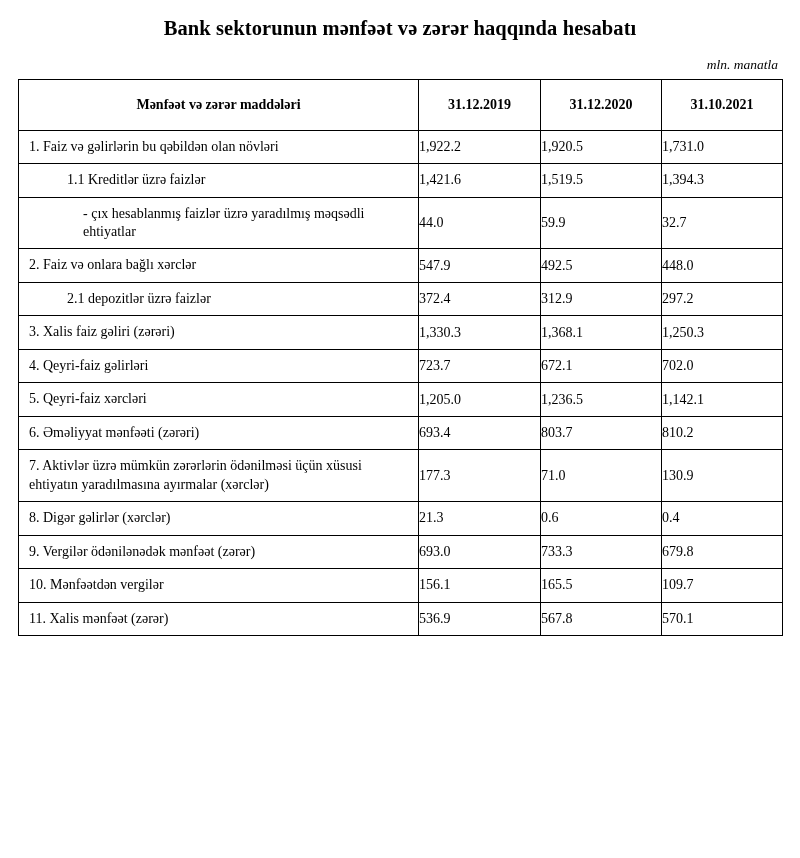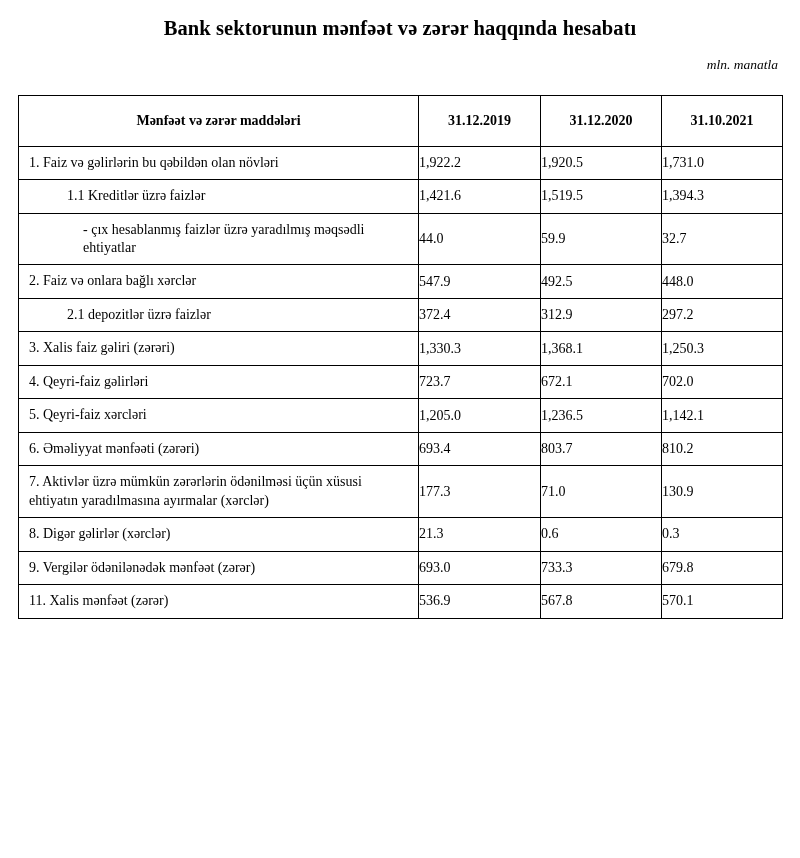--- a/index.html
+++ b/index.html
@@ -25,21 +25,21 @@
     margin: 16px 0 0 0;
     text-align: center;
     font-family: "Liberation Serif", serif;
     font-weight: bold;
     font-size: 20.5px;
     letter-spacing: 0.1px;
     line-height: 1.2;
   }
   .unit-line {
     margin-top: 16px;
-    margin-bottom: 22px;
+    margin-bottom: 6px;
     text-align: right;
     font-style: italic;
     font-size: 13.5px;
     padding-right: 4px;
   }
   table.report {
     border-collapse: collapse;
     width: 764px;
     table-layout: fixed;
     border: 1.6px solid #000;
@@ -165,29 +165,35 @@
         <tr>
           <td class="rowlabel">7. Aktivlər üzrə mümkün zərərlərin ödənilməsi üçün xüsusi ehtiyatın yaradılmasına ayırmalar (xərclər)</td>
           <td class="num">177.3</td>
           <td class="num">71.0</td>
           <td class="num">130.9</td>
         </tr>
         <tr>
           <td class="rowlabel">8. Digər gəlirlər (xərclər)</td>
           <td class="num">21.3</td>
           <td class="num">0.6</td>
-          <td class="num">0.3</td>
+          <td class="num">0.4</td>
         </tr>
         <tr>
           <td class="rowlabel">9. Vergilər ödənilənədək mənfəət (zərər)</td>
           <td class="num">693.0</td>
           <td class="num">733.3</td>
           <td class="num">679.8</td>
         </tr>
         <tr>
+          <td class="rowlabel">10. Mənfəətdən vergilər</td>
+          <td class="num">156.1</td>
+          <td class="num">165.5</td>
+          <td class="num">109.7</td>
+        </tr>
+        <tr>
           <td class="rowlabel">11. Xalis mənfəət (zərər)</td>
           <td class="num">536.9</td>
           <td class="num">567.8</td>
           <td class="num">570.1</td>
         </tr>
       </tbody>
   </table>
 
 </div>
 

